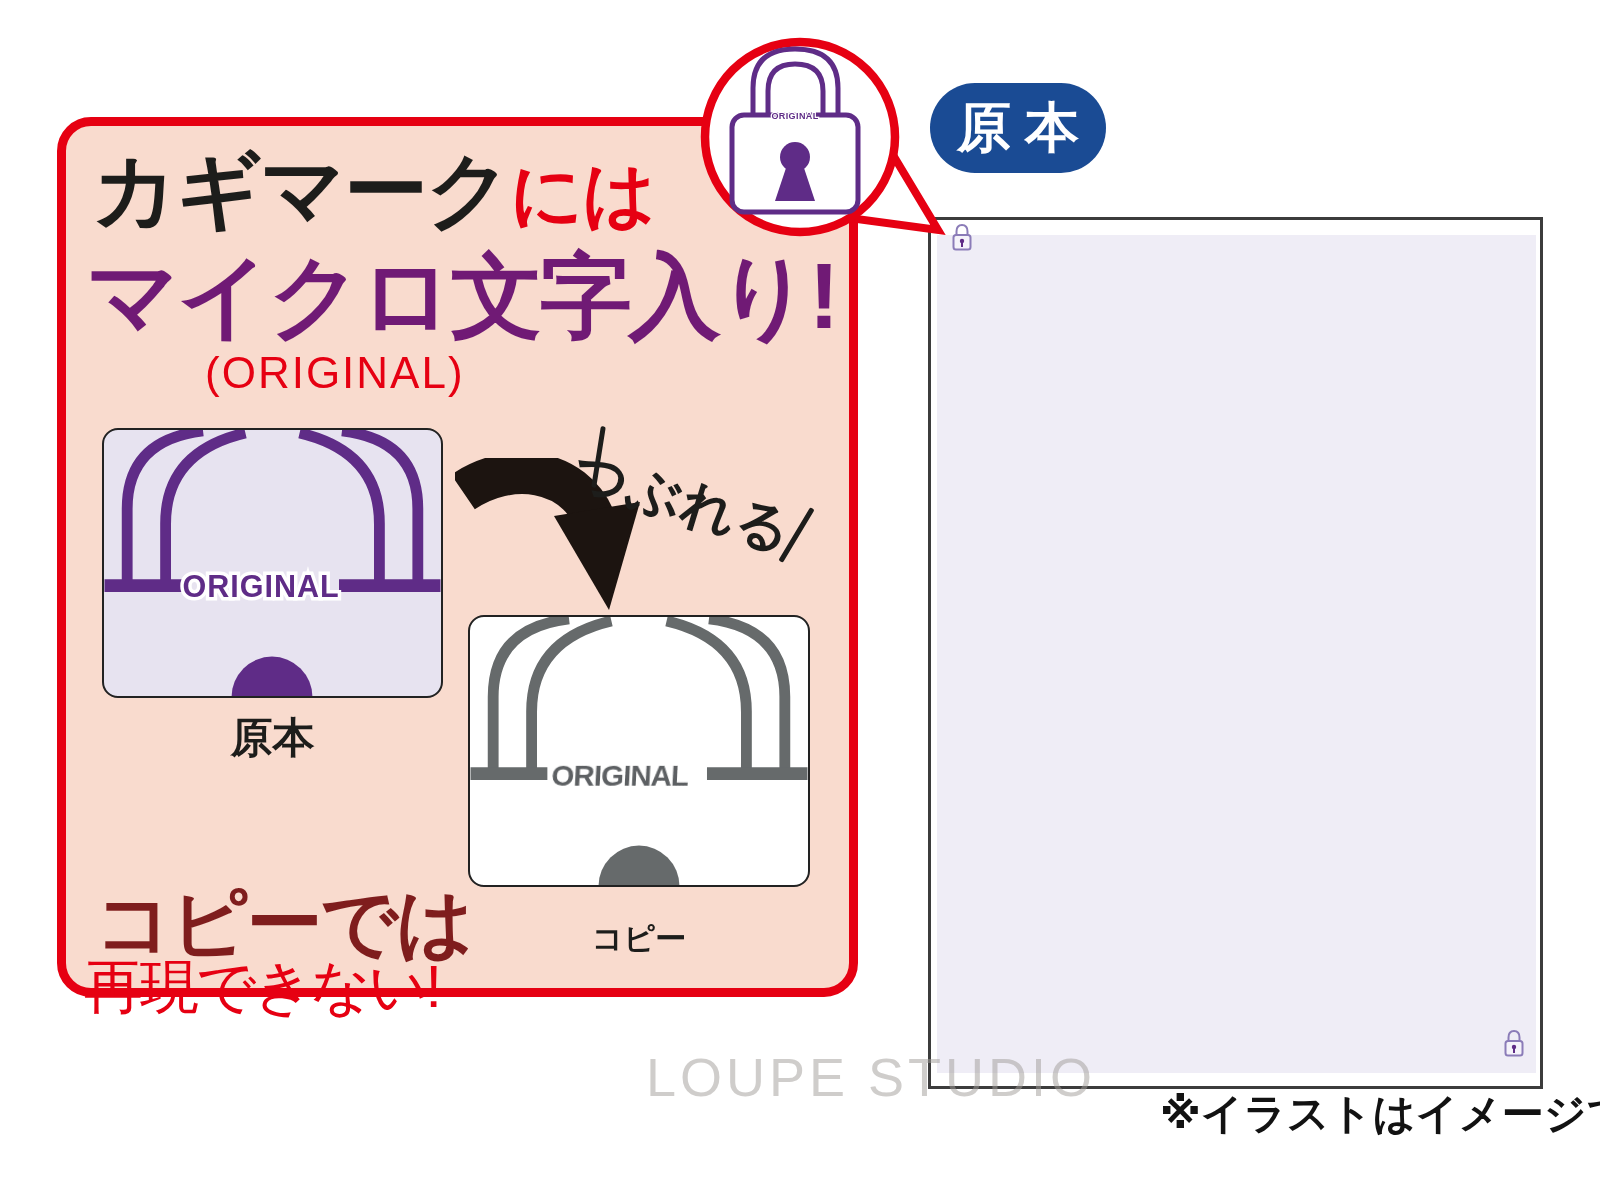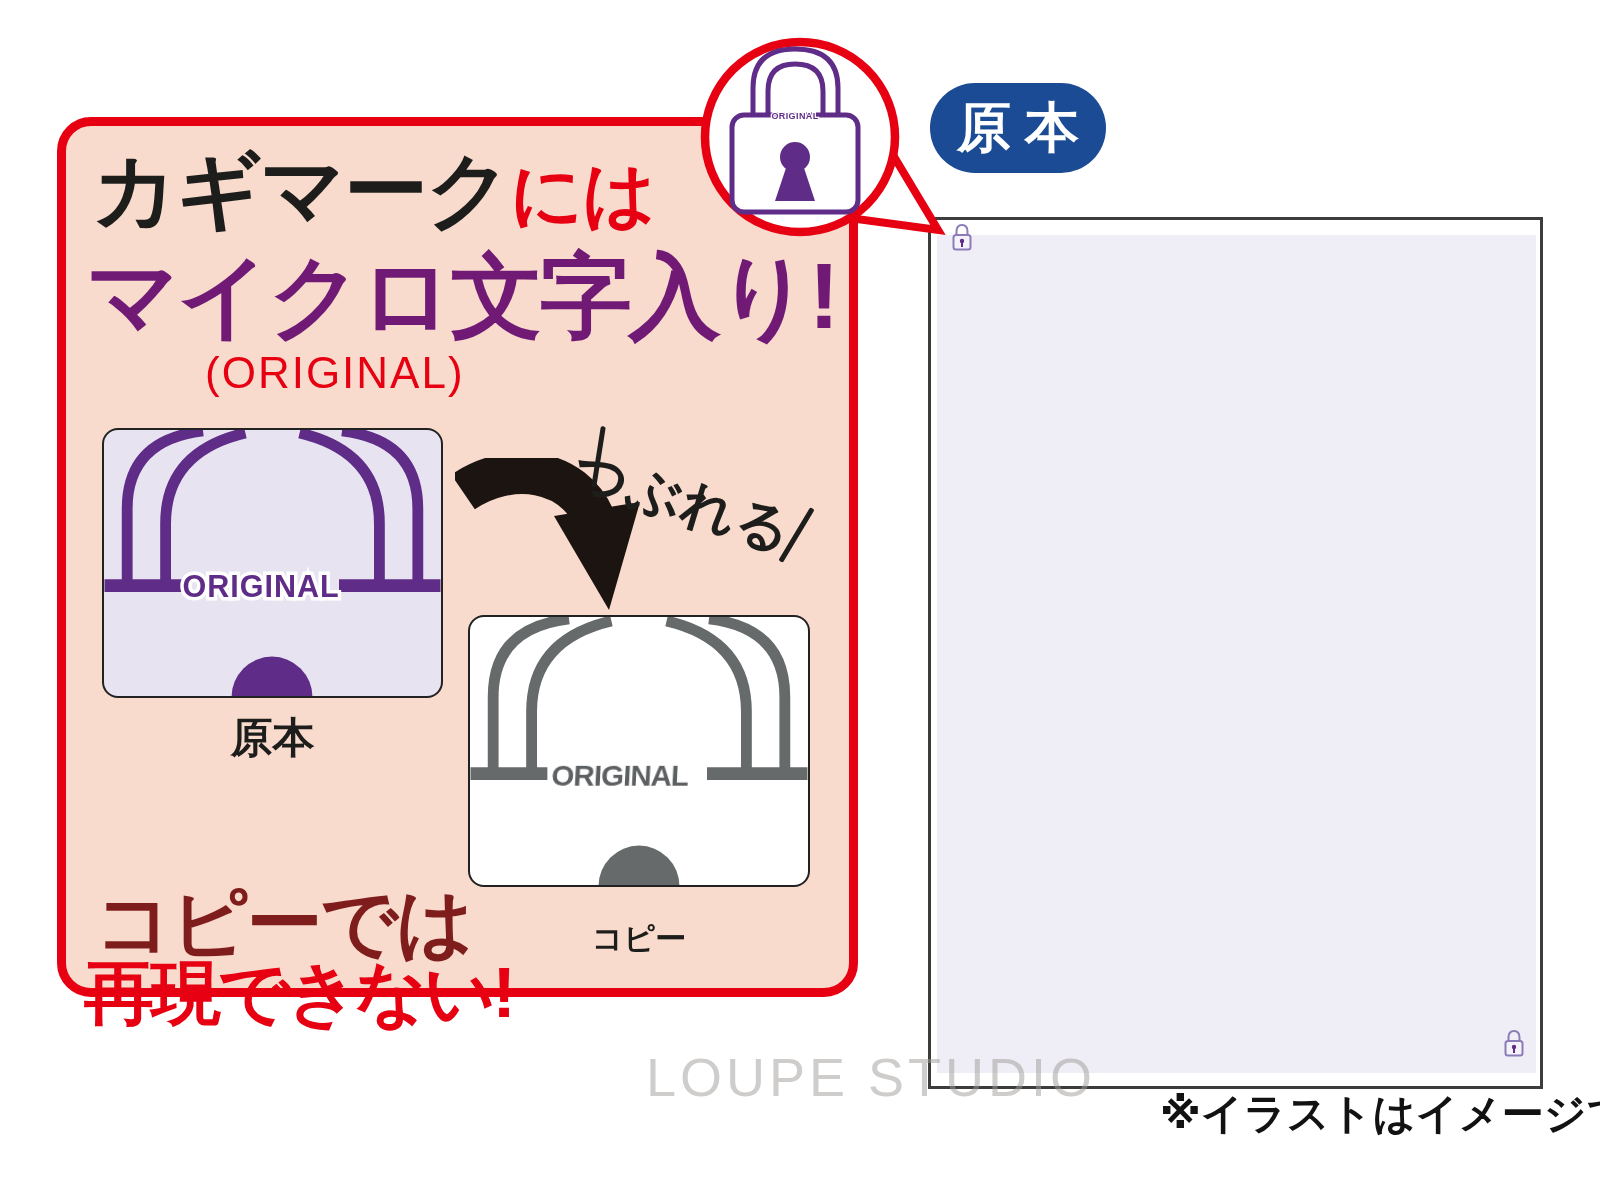--- a/index.html
+++ b/index.html
@@ -32,21 +32,21 @@
 
   .arrow-wrap{left:389px;top:332px;width:185px;height:155px;}
 
   .tsubureru{left:520px;top:308px;width:260px;font-size:54px;font-weight:900;color:#1d1d1b;
     transform:rotate(17deg);transform-origin:left top;white-space:nowrap;letter-spacing:1px;}
   .slash{background:#1d1d1b;width:5px;border-radius:2px;}
   .slash-l{left:530px;top:300px;height:62px;transform:rotate(9deg);}
   .slash-r{left:728px;top:378px;height:62px;transform:rotate(31deg);}
 
   .ft1{left:29px;top:759px;font-size:76px;font-weight:900;color:#7f1d1d;line-height:1;white-space:nowrap;letter-spacing:-2px;}
-  .ft2{left:18px;top:832px;font-size:70px;font-weight:700;color:#e60012;line-height:1;white-space:nowrap;letter-spacing:-3px;}
+  .ft2{left:18px;top:832px;font-size:59px;font-weight:400;color:#e60012;line-height:1;white-space:nowrap;letter-spacing:-3px;}
 
   
   .bubble{left:676px;top:22px;width:290px;height:235px;z-index:3;}
   .bubble svg{display:block;width:100%;height:100%;overflow:visible;}
 
   
   .badge{left:930px;top:83px;width:176px;height:90px;border-radius:45px;background:#1a4b94;
     display:flex;align-items:center;justify-content:center;z-index:2;}
   .badge span{color:#fff;font-size:54px;font-weight:900;letter-spacing:14px;margin-left:14px;}
 

